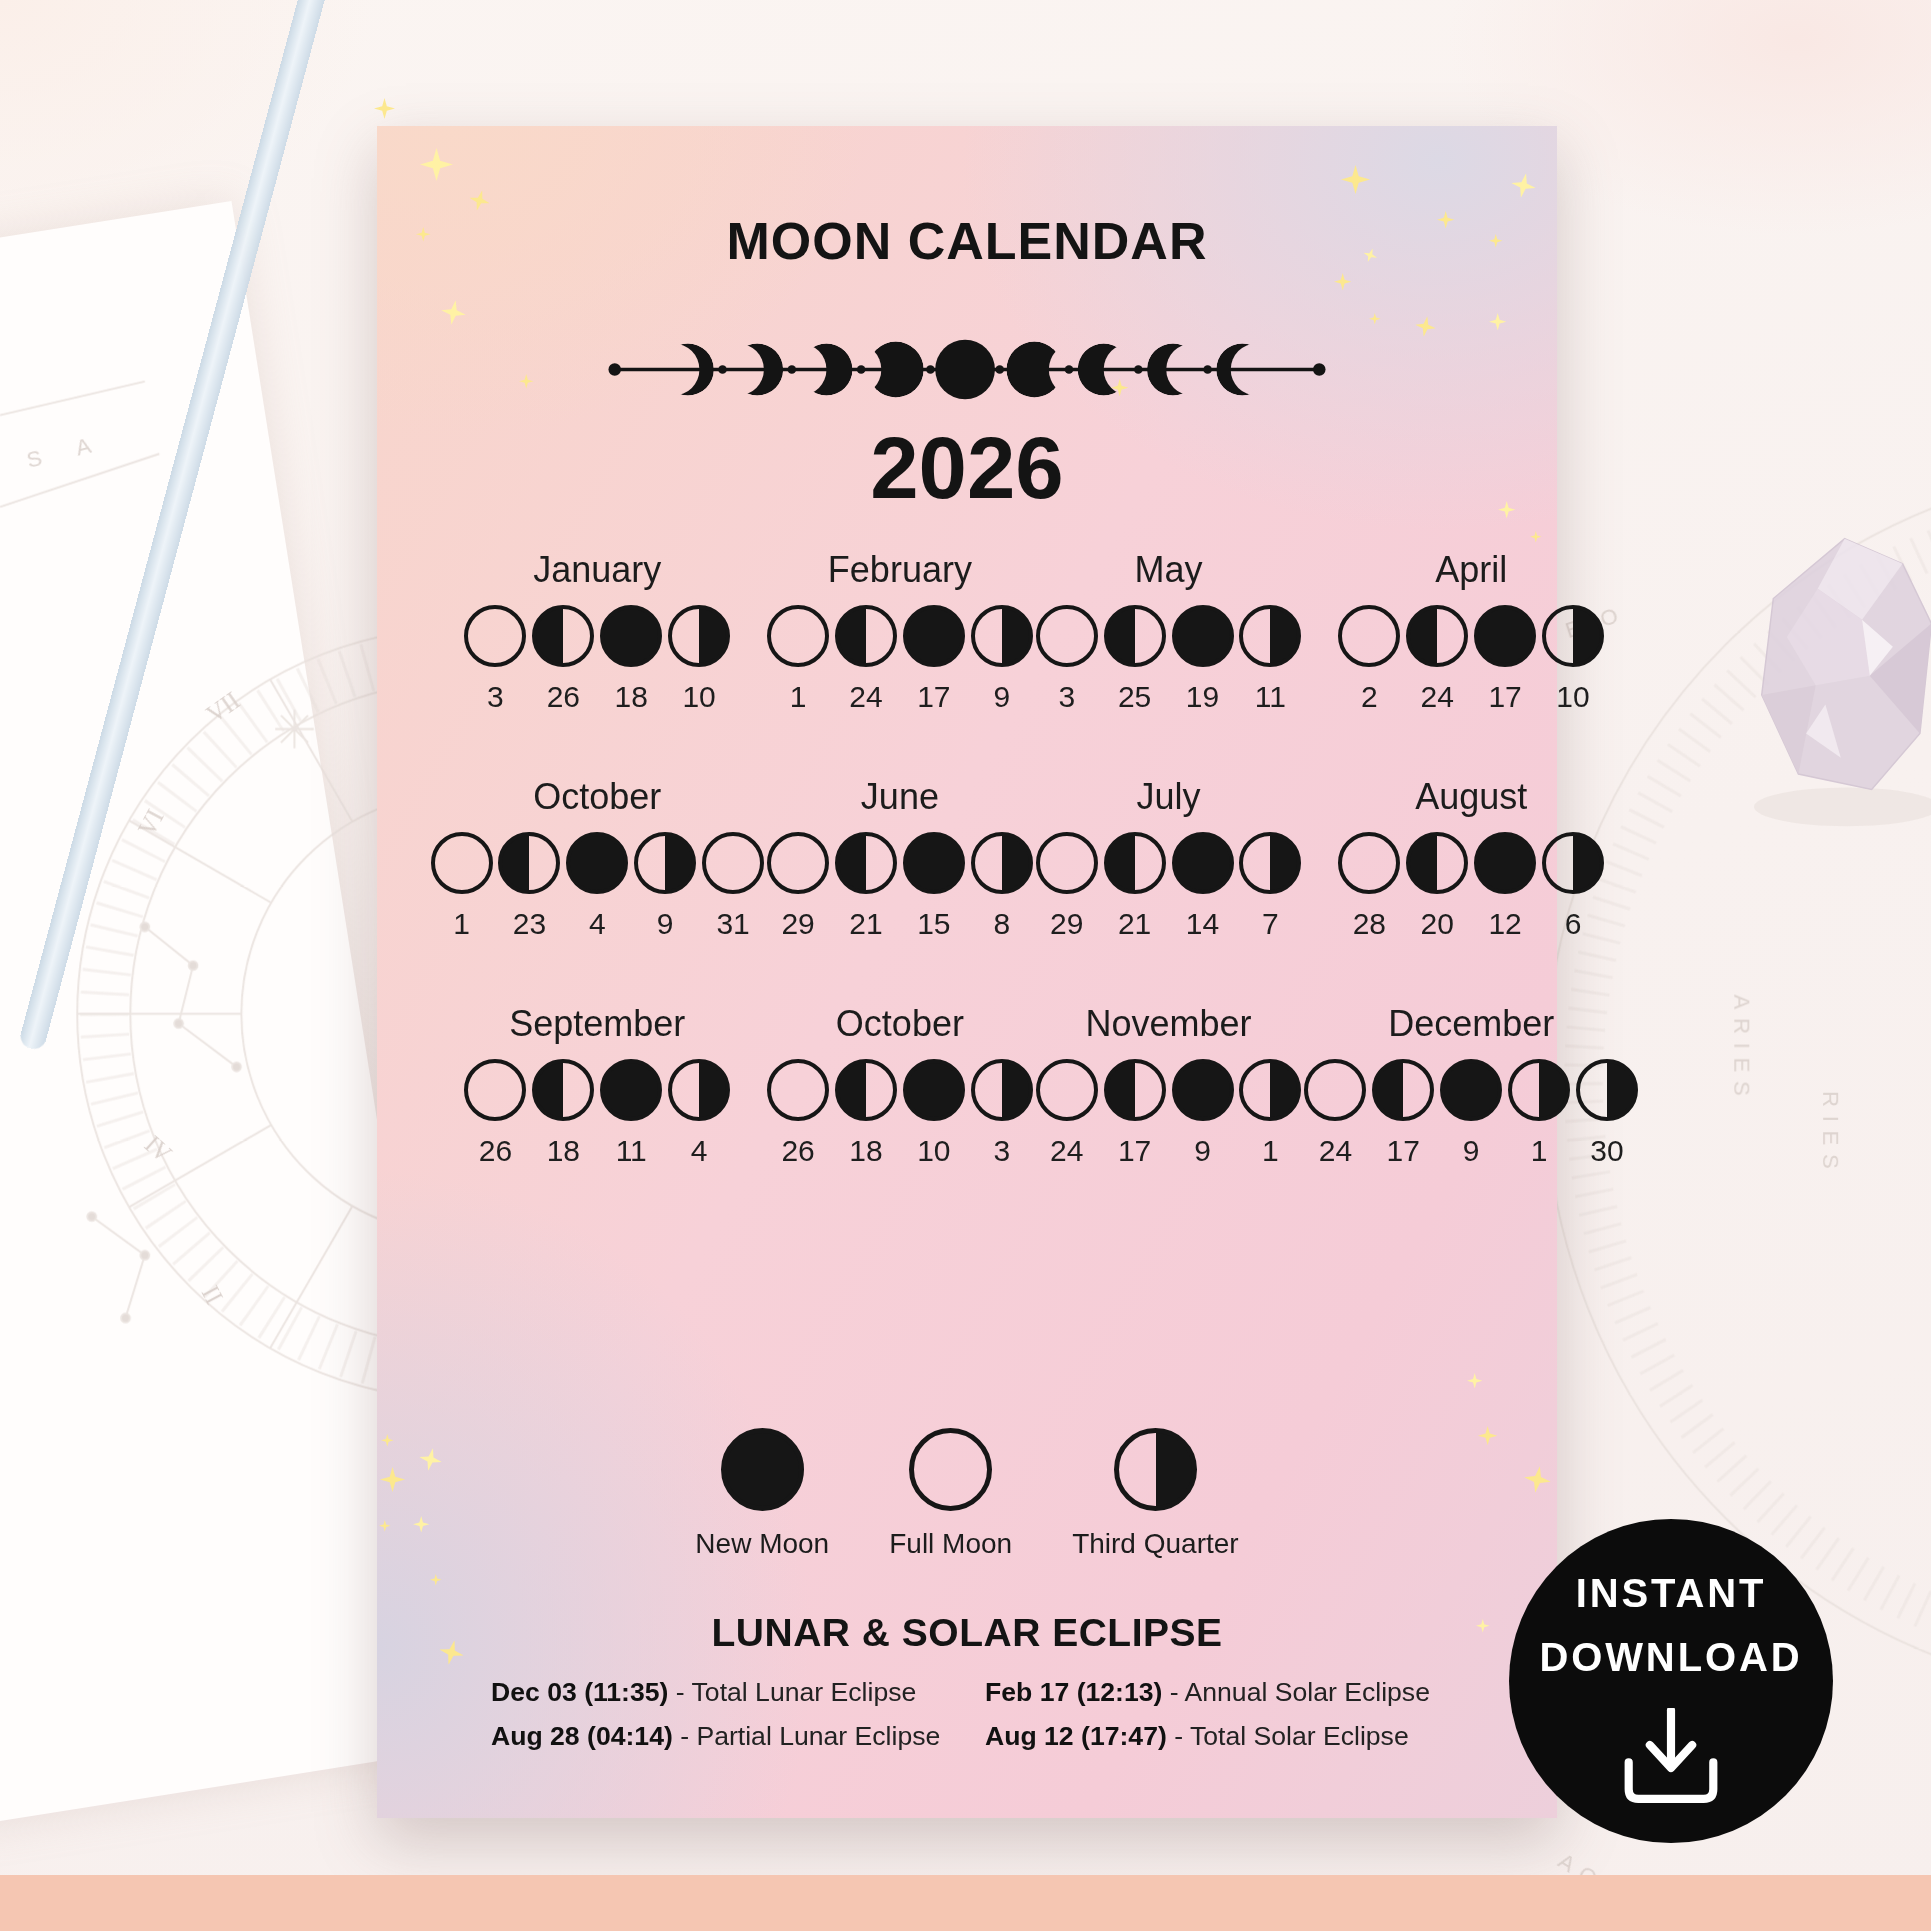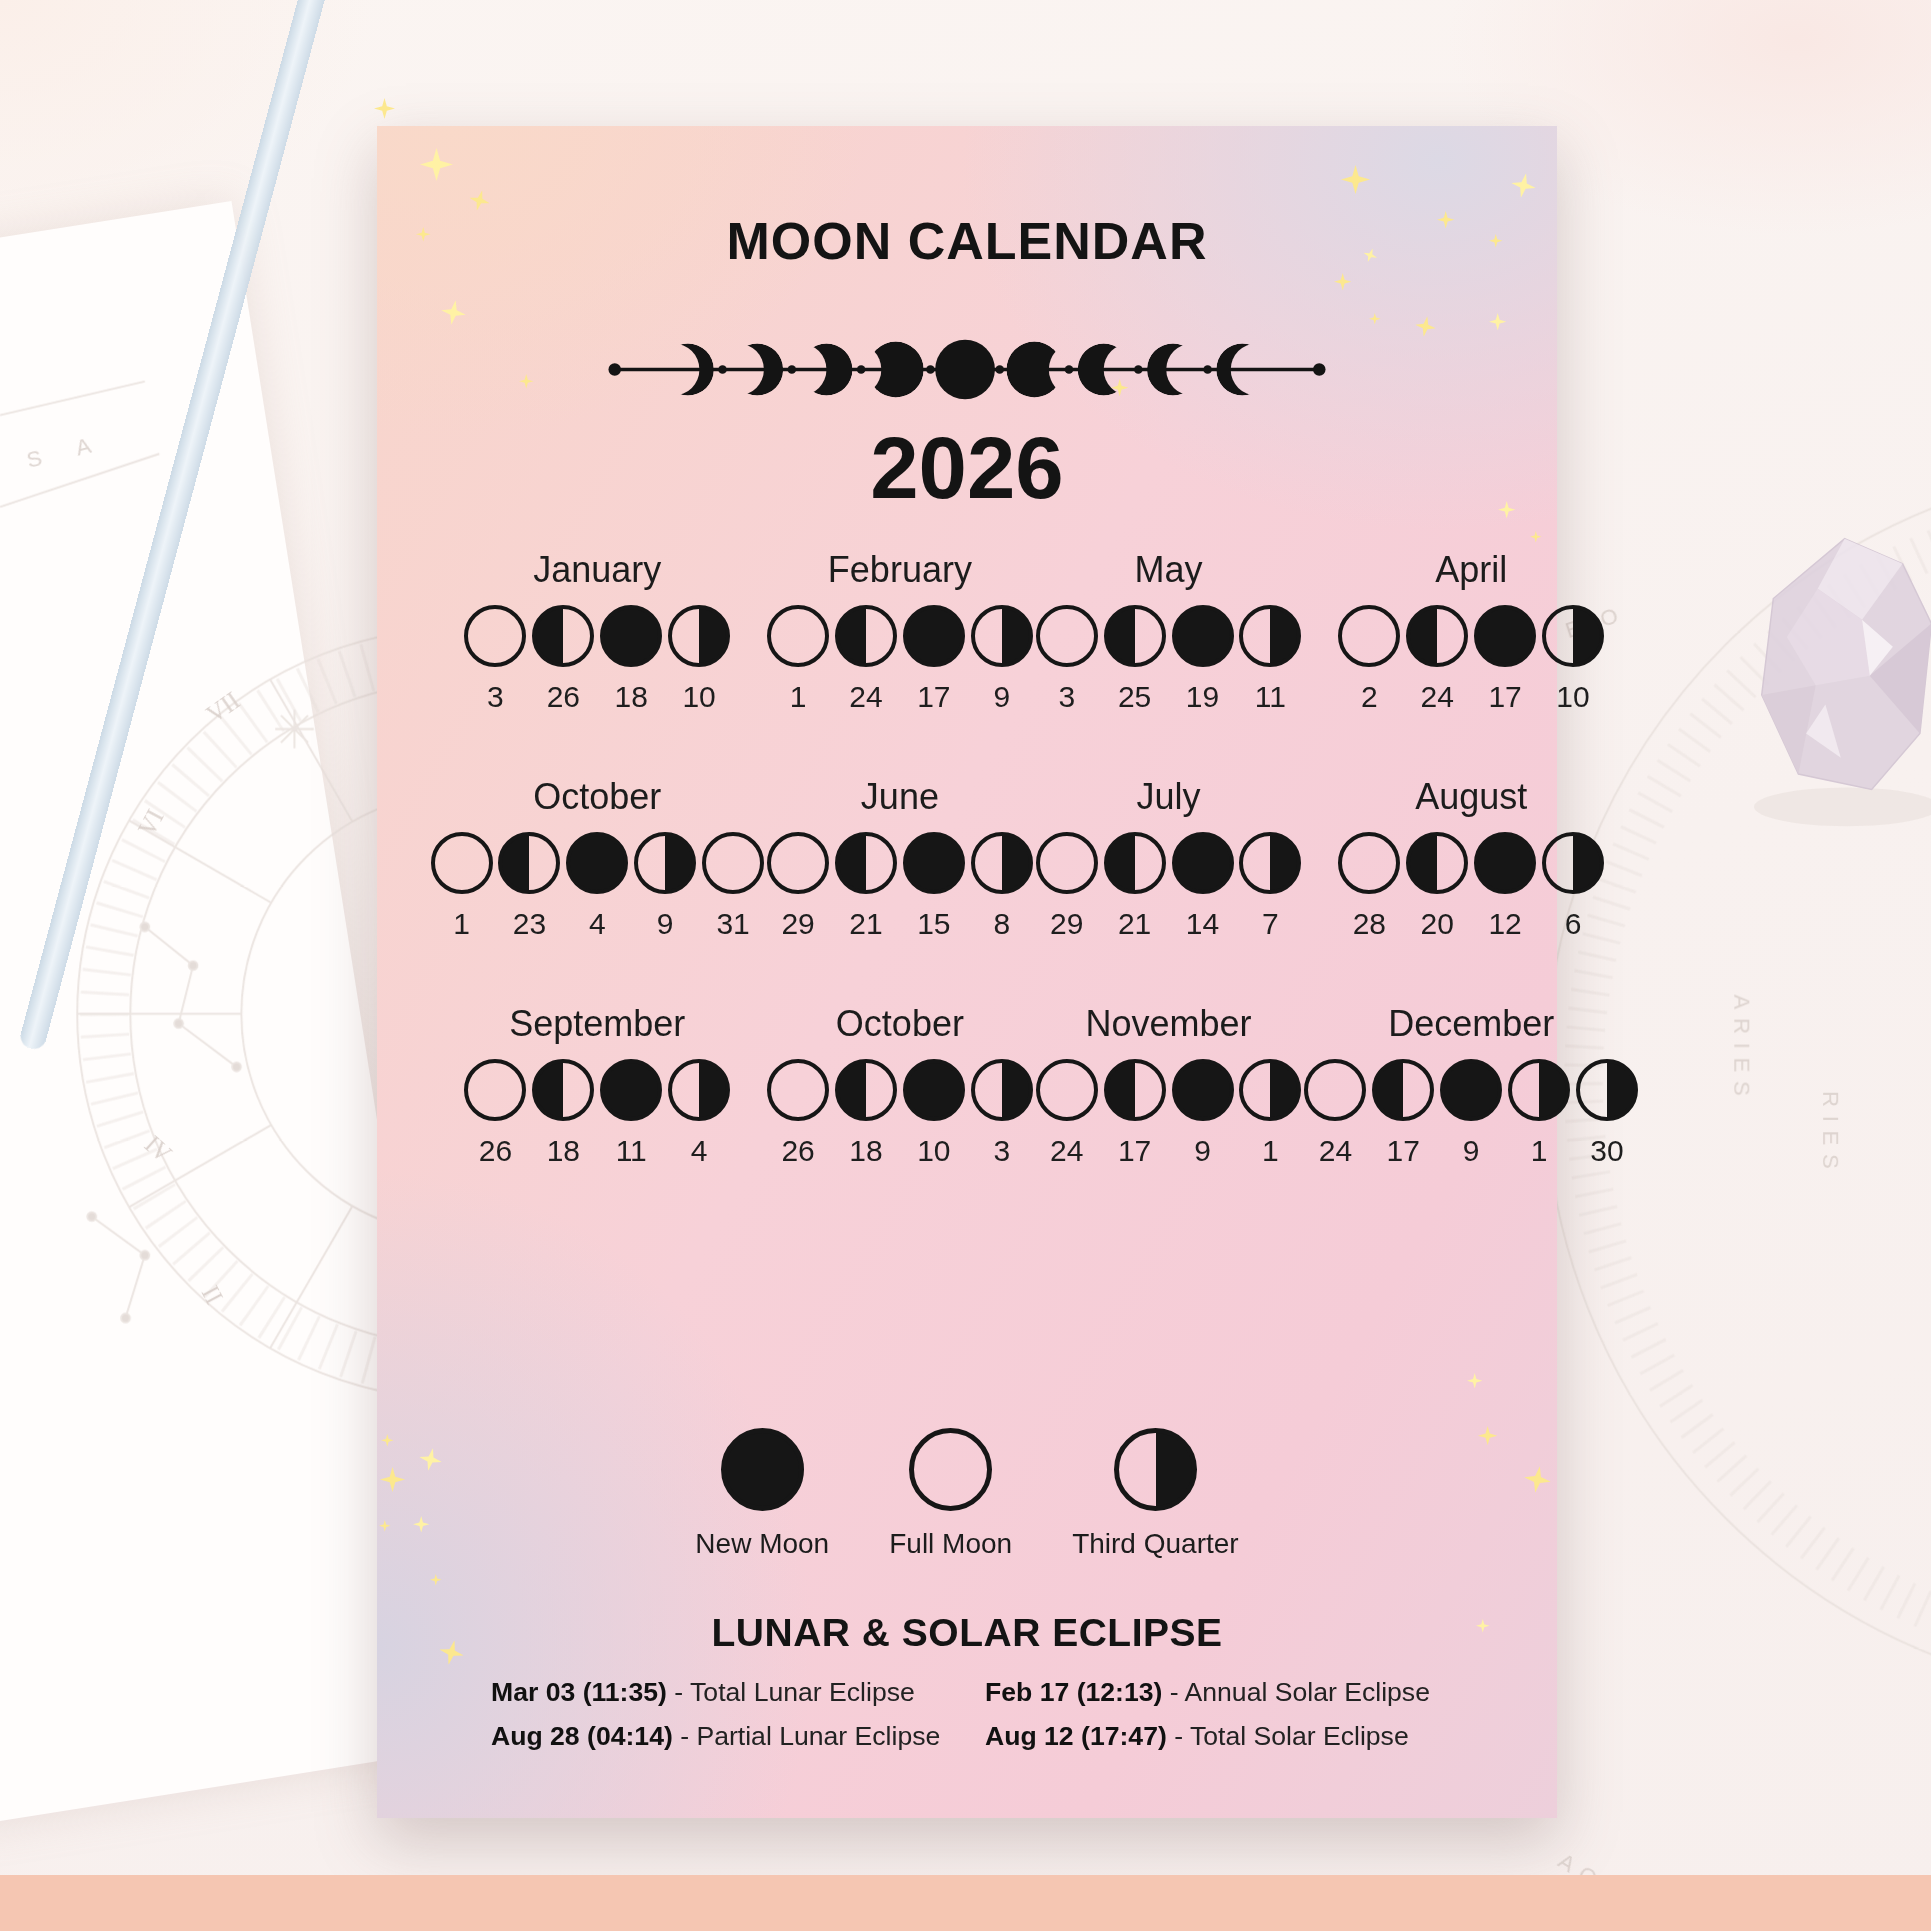--- a/index.html
+++ b/index.html
@@ -474,27 +474,38 @@
           <div class="legend-label">Full Moon</div>
         </div>
         <div class="legend-item">
           <div class="moon tq"></div>
           <div class="legend-label">Third Quarter</div>
         </div>
       </div>
 
     <div class="ecl-title">LUNAR &amp; SOLAR ECLIPSE</div>
     <div class="ecl-grid">
-        <div class="ecl-item"><b>Mar 03 (11:35)</b><span> - Total Lunar Eclipse</span></div>
+        <div class="ecl-item"><b>Dec 03 (11:35)</b><span> - Total Lunar Eclipse</span></div>
         <div class="ecl-item"><b>Feb 17 (12:13)</b><span> - Annual Solar Eclipse</span></div>
         <div class="ecl-item"><b>Aug 28 (04:14)</b><span> - Partial Lunar Eclipse</span></div>
         <div class="ecl-item"><b>Aug 12 (17:47)</b><span> - Total Solar Eclipse</span></div>
       </div>
   </div>
 
+  <div class="badge">
+    <div class="badge-line l1">INSTANT</div>
+    <div class="badge-line l2">DOWNLOAD</div>
+    <svg class="badge-icon" width="100" height="97" viewBox="0 0 104 100">
+      <g stroke="#ffffff" stroke-width="8.5" fill="none" stroke-linecap="round" stroke-linejoin="round">
+        <line x1="52" y1="2" x2="52" y2="58"></line>
+        <polyline points="30,38 52,62 74,38"></polyline>
+        <path d="M8,56 L8,84 Q8,94 18,94 L86,94 Q96,94 96,84 L96,56"></path>
+      </g>
+    </svg>
+  </div>
 
   <div class="bottom-strip"></div>
 <div class="sparkle" style="left: 374px; top: 98px; width: 21px; height: 21px; transform: rotate(0deg);"></div>
     <div class="sparkle lt" style="left: 420px; top: 148px; width: 33px; height: 33px; transform: rotate(0deg);"></div>
     <div class="sparkle" style="left: 469px; top: 190px; width: 21px; height: 21px; transform: rotate(15deg);"></div>
     <div class="sparkle" style="left: 416px; top: 227px; width: 14.5px; height: 14.5px; transform: rotate(0deg);"></div>
     <div class="sparkle lt" style="left: 441px; top: 300px; width: 25px; height: 25px; transform: rotate(10deg);"></div>
     <div class="sparkle" style="left: 519px; top: 374px; width: 14.5px; height: 14.5px; transform: rotate(0deg);"></div>
     <div class="sparkle" style="left: 1341px; top: 165px; width: 29px; height: 29px; transform: rotate(0deg);"></div>
     <div class="sparkle lt" style="left: 1511px; top: 173px; width: 25px; height: 25px; transform: rotate(12deg);"></div>

